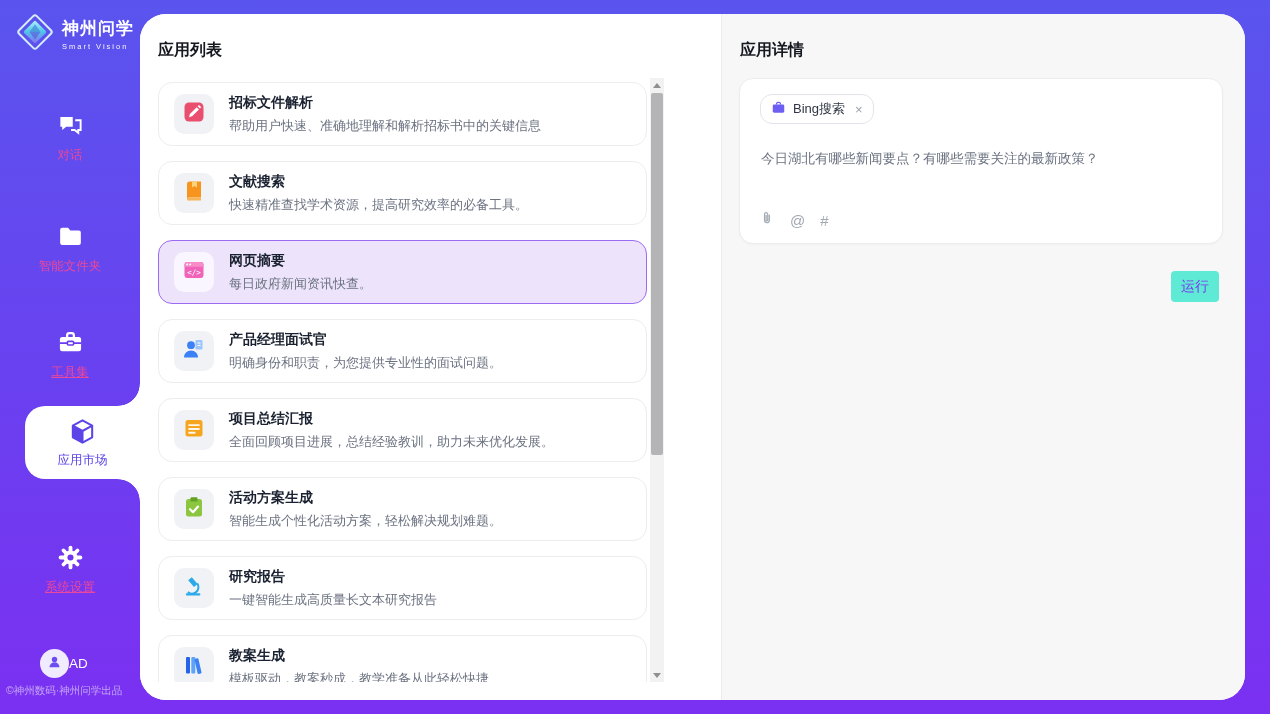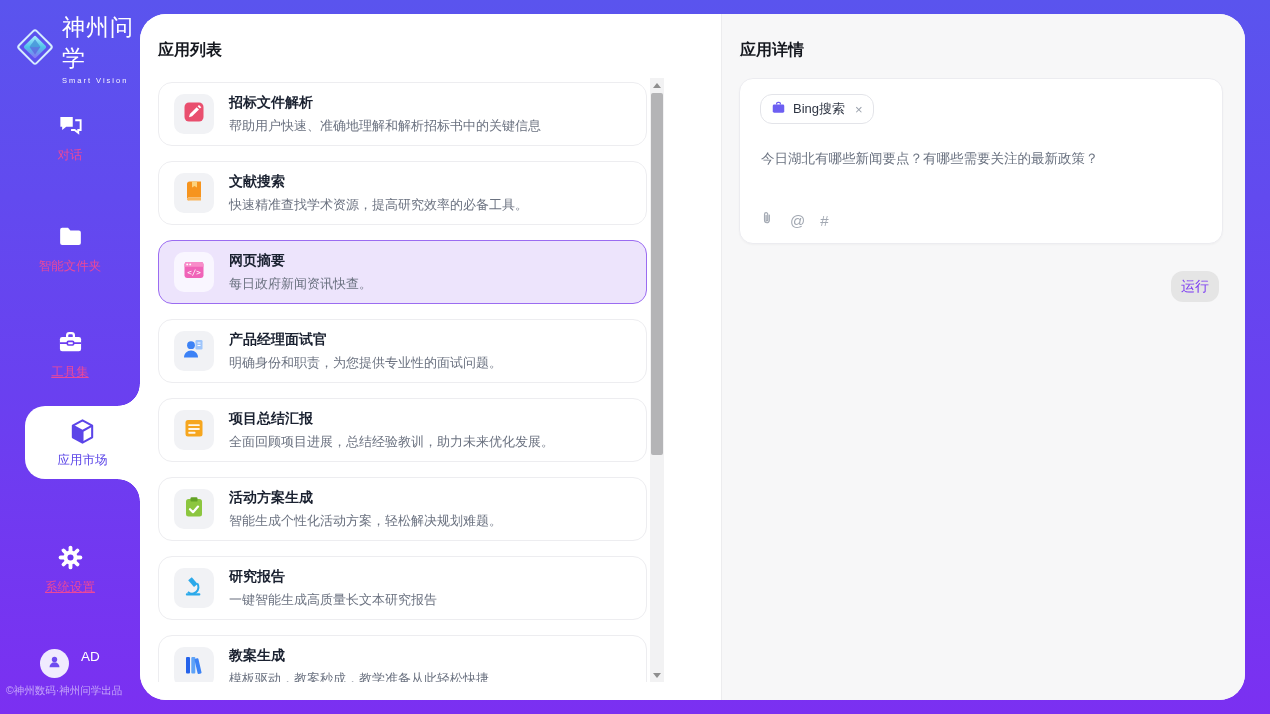--- a/index.html
+++ b/index.html
@@ -6,41 +6,41 @@
   html,body { width:1270px; height:714px; overflow:hidden; }
   body {
     font-family:"Liberation Sans","DejaVu Sans",sans-serif;
     background:linear-gradient(180deg,#5a54ee 0%,#6a40f0 55%,#7b30f1 100%);
     position:relative; color:#1f2430;
   }
 
   
   .sidebar { position:absolute; left:0; top:0; width:140px; height:714px; color:#fff; }
   .logo { position:absolute; top:12px; left:15px; display:flex; align-items:center; gap:7px; }
-  .logo-text .brand-name { font-size:23px; font-weight:normal; letter-spacing:1px; }
+  .logo-text .brand-name { font-size:17px; font-weight:bold; letter-spacing:1px; }
   .logo-text .brand-sub { font-size:7.5px; letter-spacing:2px; margin-top:2px; opacity:.95; }
   .nav-item { position:absolute; left:0; width:140px; text-align:center; cursor:pointer; }
   .nav-item .nico { display:block; margin:0 auto 6px auto; width:27px; height:27px; }
   .nav-item .nlabel { font-size:12.5px; color:#ec4899; }
   .nav-item .nlabel.u { text-decoration:underline; }
   .nav-tab {
     position:absolute; left:25px; top:406px; width:115px; height:73px;
     background:#fff; border-radius:20px 0 0 20px; text-align:center; cursor:pointer;
   }
   .nav-tab::before {
     content:""; position:absolute; right:0; top:-22px; width:22px; height:22px;
     background:radial-gradient(circle at 0 0, rgba(0,0,0,0) 21.4px, #fff 22px);
   }
   .nav-tab::after {
     content:""; position:absolute; right:0; bottom:-22px; width:22px; height:22px;
     background:radial-gradient(circle at 0 100%, rgba(0,0,0,0) 21.4px, #fff 22px);
   }
   .nav-tab .nico { display:block; margin:11px auto 4px auto; width:29px; height:29px; }
   .nav-tab .nlabel { font-size:12.5px; color:#5b45e8; }
-  .user-row { position:absolute; left:40px; top:649px; display:flex; gap:12px; }
+  .user-row { position:absolute; left:40px; top:649px; display:flex; align-items:center; }
   .avatar { width:29px; height:29px; border-radius:50%; background:#f0ebfe; display:flex; align-items:center; justify-content:center; }
   .user-initials { font-size:13.5px; color:#fff; }
   .copyright { position:absolute; left:6px; top:684px; font-size:10.5px; color:rgba(255,255,255,.55); white-space:nowrap; }
 
   
   .content { position:absolute; left:140px; top:14px; width:1105px; height:686px;
     border-radius:26px; overflow:hidden; display:flex; background:#fff;gap:36px; }
 
   
   .panel-list { width:545px; background:#fff; position:relative; flex:none; }
@@ -74,22 +74,22 @@
   .chip {
     position:absolute; top:15px; left:20px; height:30px; display:inline-flex; align-items:center;
     gap:7px; padding:0 10px; border:1px solid #e3e4e9; border-radius:12px; background:#fff;
   }
   .chip-label { font-size:13px; color:#2e3543; }
   .chip-close { font-size:13px; color:#9aa1ac; margin-left:3px; cursor:pointer; line-height:1; }
   .prompt-text { position:absolute; top:71px; left:21px; right:20px; font-size:13.5px; color:#6a7280; }
   .composer-icons { position:absolute; left:19px; bottom:13px; display:flex; align-items:center; gap:15px; color:#a2a8b2; }
   .composer-icons .txt-ic { font-size:15px; line-height:1; cursor:pointer; }
   .run-btn {
-    position:absolute; top:257px; right:26px; width:48px; height:31px; border:none; border-radius:12px;
-    background:#e5e5e5; color:#7b3bf2; font-size:14px; font-family:inherit; cursor:pointer;
+    position:absolute; top:257px; right:26px; width:48px; height:31px; border:none; border-radius:4px;
+    background:#5eead4; color:#7b3bf2; font-size:14px; font-family:inherit; cursor:pointer;
   }
 </style>
 </head>
 <body>
 
 <div class="sidebar">
   <div class="logo">
     <span>
       <svg width="40" height="40" viewBox="0 0 48 48">
         <defs>

